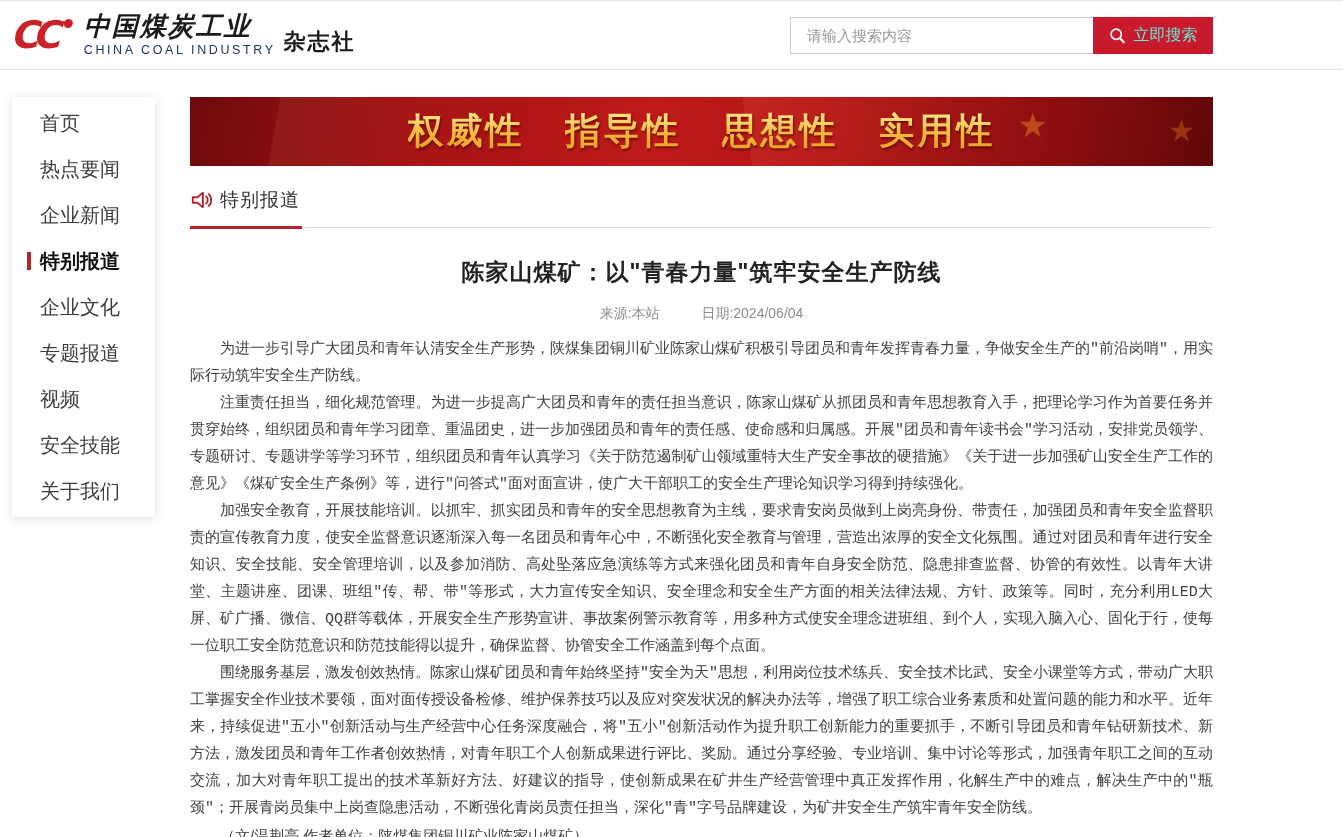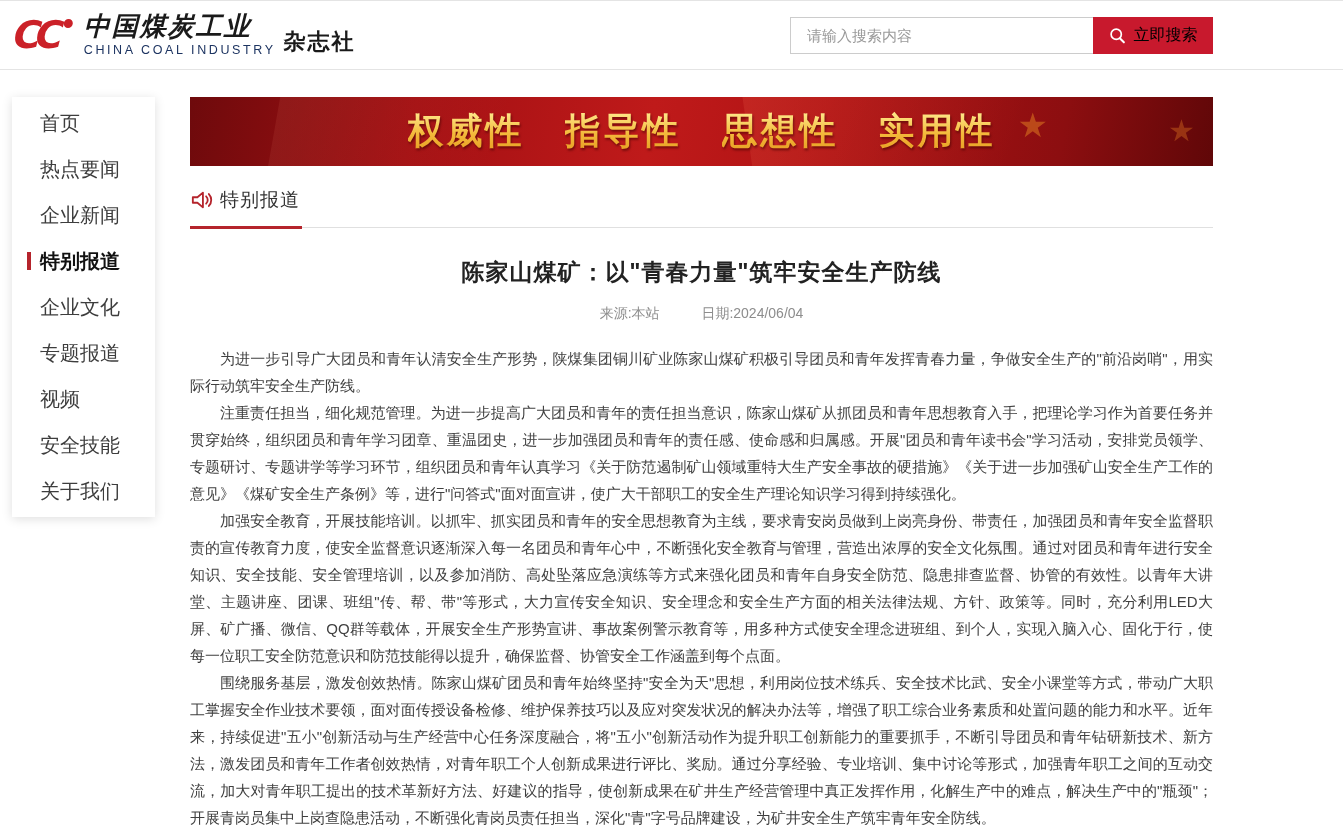--- a/index.html
+++ b/index.html
@@ -28,21 +28,21 @@
   .logo-en { font-size:12.5px; font-weight:normal; color:#1d3461; letter-spacing:2.6px; margin-top:2px; }
   .logo-suffix { font-size:22px; color:#1a1a1a; margin-left:8px; margin-top:14px; letter-spacing:2px; font-family:"Liberation Serif","DejaVu Serif",serif; font-weight:bold; }
 
   .search { display:flex; align-items:stretch; height:37px; }
   .search input {
     width:303px; border:1px solid #ccc; border-right:none; outline:none;
     font-size:15px; padding:0 16px; color:#333; font-family:Liberation Sans, sans-serif;
   }
   .search input::placeholder { color:#9a9a9a; }
   .search-btn {
-    width:120px; background:#c8192d; color:#000000; border:none; cursor:pointer;
+    width:120px; background:#c8192d; color:#5eead4; border:none; cursor:pointer;
     font-size:16px; display:flex; align-items:center; justify-content:center; gap:8px;
     font-family:inherit;
   }
 
   
   .page { display:flex; align-items:flex-start; padding-top:27px; }
   .sidebar {
     margin-left:12px; width:143px; background:#fff;
     box-shadow:0 2px 10px rgba(0,0,0,.13); padding:3px 0; flex-shrink:0;
   }
@@ -87,21 +87,21 @@
   
   .section-head { margin-top:21px; border-bottom:1px solid #e0e0e0; position:relative; }
   .section-head-inner { display:inline-flex; align-items:center; gap:6px; padding-bottom:14px; }
   .section-title { font-size:19px; color:#333; letter-spacing:1px; }
   .red-underline { position:absolute; left:0; bottom:-2px; width:112px; height:3px; background:#b5242c; }
 
   
   .article-title { margin-top:29px; text-align:center; font-size:23px; font-weight:bold; color:#222; letter-spacing:1px; }
   .article-meta { margin-top:17px; text-align:center; font-size:14px; color:#8d8d8d; }
   .article-meta span { margin:0 19px; }
-  .article-body { margin-top:22px; }
+  .article-body { margin-top:13px;font-family:Liberation Mono, monospace; }
   .article-body p, .article-notes p {
     font-size:15px; line-height:27px; color:#404040;
     text-align:justify; text-indent:2em;
   }
   .article-notes { margin-top:0; }
 </style>
 </head>
 <body>
 
 <header class="site-header">

